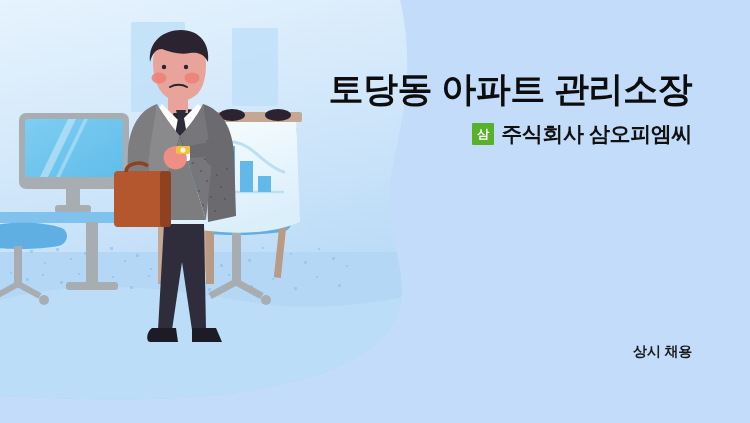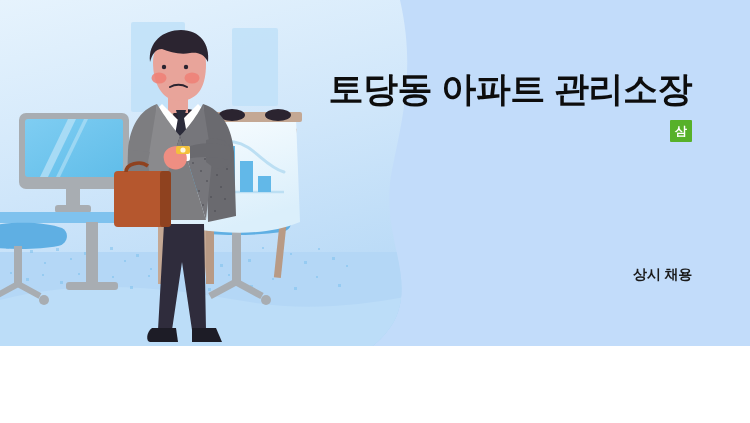--- a/index.html
+++ b/index.html
@@ -4,21 +4,21 @@
 <title>Job Posting Banner</title>
 <style>
   * { box-sizing: border-box; margin: 0; padding: 0; }
   html, body {
     width: 750px; height: 423px;
     overflow: hidden;
     font-family: "Liberation Sans", "DejaVu Sans", sans-serif;
   }
   .banner {
     position: relative;
-    width: 750px; height: 346px;
+    width: 750px; height: 423px;
     background: #c2dcfa;
     overflow: hidden;
   }
 
   
   .illus-wrap {
     position: absolute;
     left: 0; top: 0;
     width: 430px; height: 423px;
   }
@@ -285,18 +285,19 @@
         </g>
       </g>
     </svg>
   </div>
 
   <div class="text-block">
     <div class="job-title">토당동 아파트 관리소장</div>
 
     <div class="company-row">
       <span class="company-badge">삼</span>
+      <span class="company-name">주식회사 삼오피엠씨</span>
     </div>
   </div>
 
   <div class="recruit-note">상시 채용</div>
 
 </div>
 
 </body></html>

